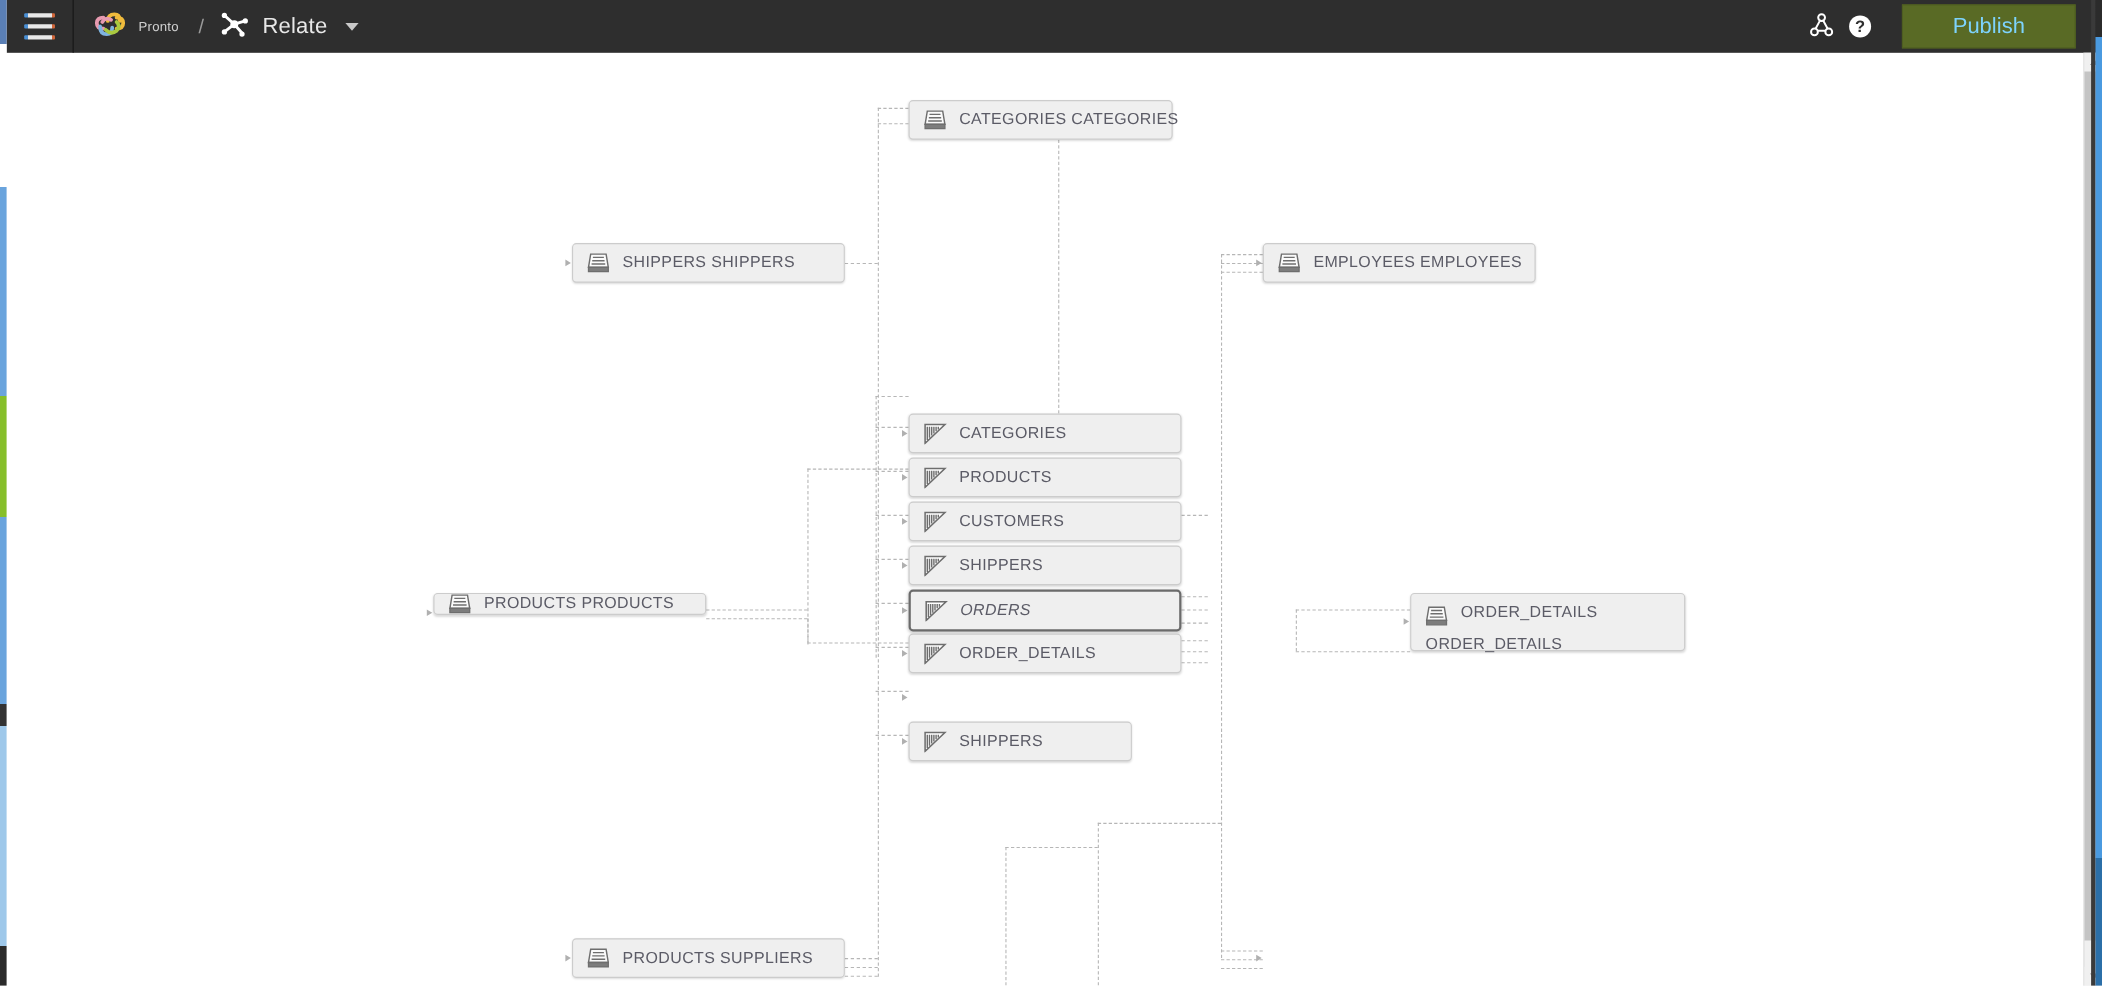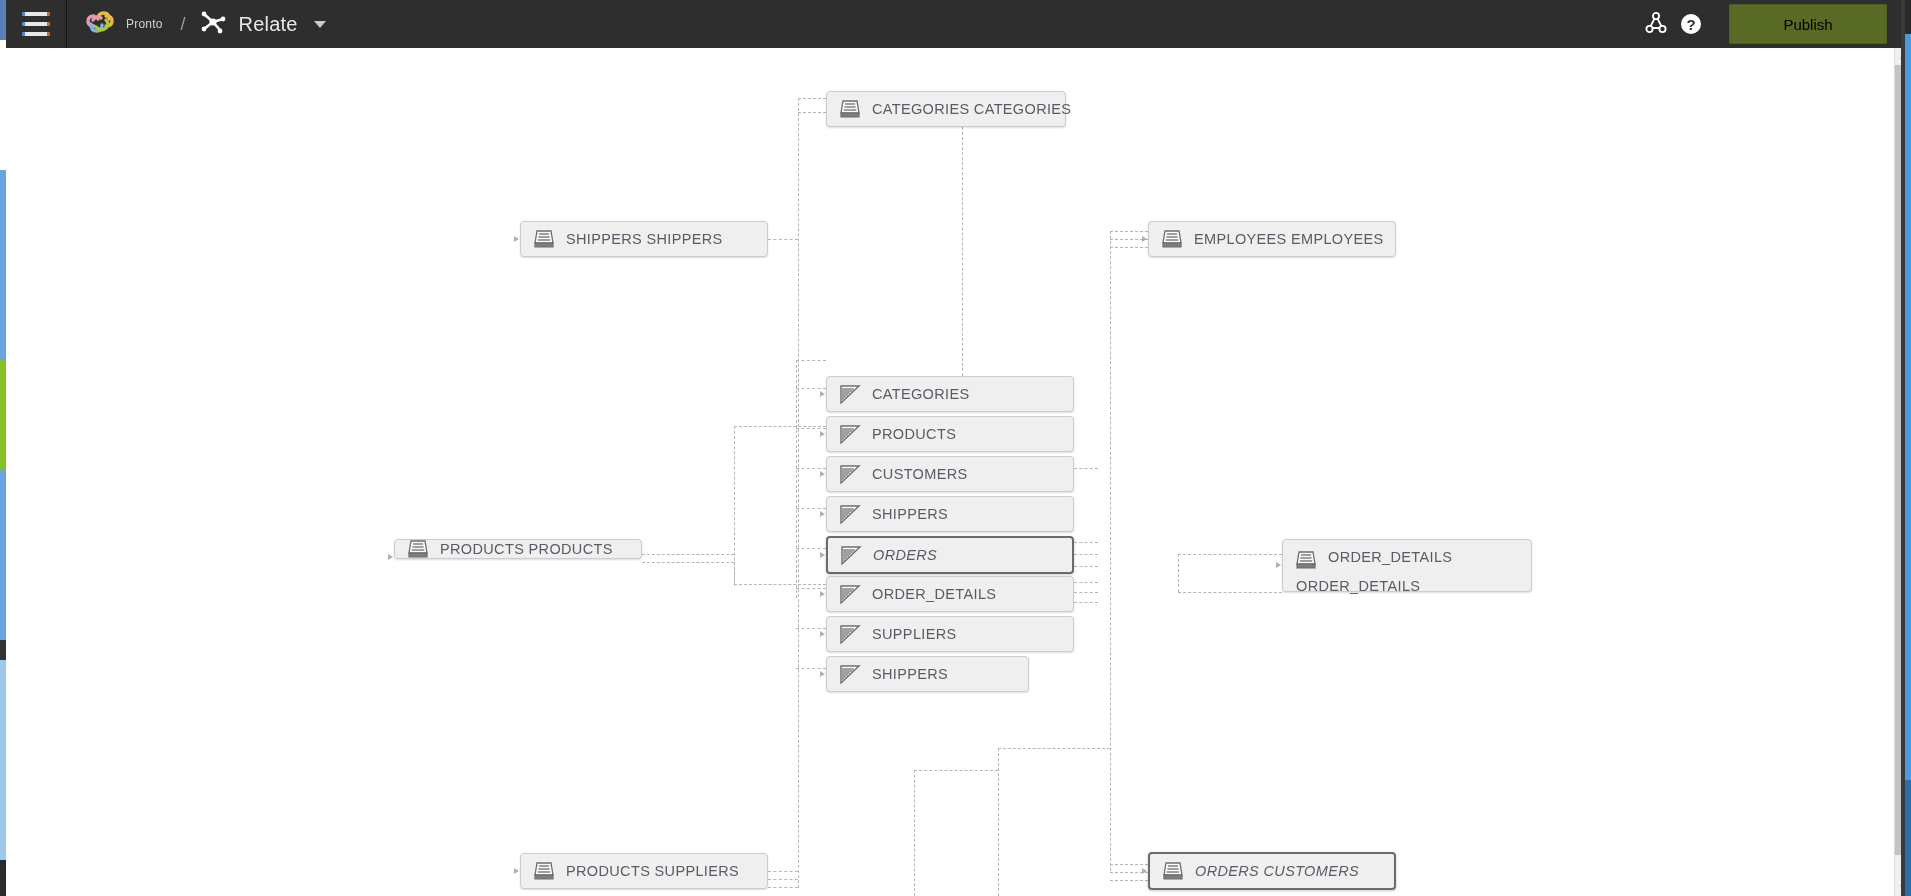--- a/index.html
+++ b/index.html
@@ -76,21 +76,21 @@
   }
 
   #topbar-right {
     margin-left: auto; display: flex; align-items: center; height: 48px;
     padding-right: 0;
   }
   .hdr-icon { margin-right: 10px; cursor: pointer; display:flex; align-items:center; }
   #publish-btn {
     width: 158px; height: 40px;
     background: #596a25;
-    color: #000000; font-size: 15px;
+    color: #7dd3fc; font-size: 20px;
     display: flex; align-items: center; justify-content: center;
     margin-left: 16px; margin-right: 24px;
     cursor: pointer;
     border: 1px solid #4e5e20;
   }
 
   
   #canvas-wrap {
     position: absolute; left: 6px; top: 48px;
     width: 1905px; height: 848px;
@@ -460,35 +460,20 @@
         <line x1="6" y1="4" x2="6" y2="14"></line>
         <line x1="8" y1="4" x2="8" y2="12"></line>
         <line x1="10" y1="4" x2="10" y2="10"></line>
         <line x1="12" y1="4" x2="12" y2="8"></line>
         <line x1="14" y1="4" x2="14" y2="6.5"></line>
       </g>
     </svg></span>
         <span class="nlabel">ORDER_DETAILS</span>
       </div>
       <div class="arrow r" style="left: 814px; top: 542.5px;"></div>
-      <div class="node" style="left: 820px; top: 568px; width: 248px; height: 36px;">
-        <span class="ico-view">
-    <svg width="22" height="20" viewBox="0 0 22 20">
-      <path d="M2 2 L20 2 L2 19 Z" fill="#ffffff" stroke="#6e6e6e" stroke-width="1.4"></path>
-      <g stroke="#6e6e6e" stroke-width="1.3">
-        <line x1="4" y1="4" x2="4" y2="16"></line>
-        <line x1="6" y1="4" x2="6" y2="14"></line>
-        <line x1="8" y1="4" x2="8" y2="12"></line>
-        <line x1="10" y1="4" x2="10" y2="10"></line>
-        <line x1="12" y1="4" x2="12" y2="8"></line>
-        <line x1="14" y1="4" x2="14" y2="6.5"></line>
-      </g>
-    </svg></span>
-        <span class="nlabel">SUPPLIERS</span>
-      </div>
       <div class="arrow r" style="left: 814px; top: 582.5px;"></div>
       <div class="node" style="left: 820px; top: 608px; width: 203px; height: 36px;">
         <span class="ico-view">
     <svg width="22" height="20" viewBox="0 0 22 20">
       <path d="M2 2 L20 2 L2 19 Z" fill="#ffffff" stroke="#6e6e6e" stroke-width="1.4"></path>
       <g stroke="#6e6e6e" stroke-width="1.3">
         <line x1="4" y1="4" x2="4" y2="16"></line>
         <line x1="6" y1="4" x2="6" y2="14"></line>
         <line x1="8" y1="4" x2="8" y2="12"></line>
         <line x1="10" y1="4" x2="10" y2="10"></line>
@@ -529,31 +514,20 @@
     <svg width="22" height="22" viewBox="0 0 22 22">
       <path d="M4 3 L18 3 L20 15 L2 15 Z" fill="#fafafa" stroke="#6e6e6e" stroke-width="1.3"></path>
       <line x1="6" y1="6" x2="16" y2="6" stroke="#6e6e6e" stroke-width="1.3"></line>
       <line x1="5.4" y1="9" x2="16.6" y2="9" stroke="#6e6e6e" stroke-width="1.3"></line>
       <line x1="4.8" y1="12" x2="17.2" y2="12" stroke="#6e6e6e" stroke-width="1.3"></line>
       <path d="M2 15 L20 15 L20 19 L2 19 Z" fill="#7d7d7d" stroke="#6e6e6e" stroke-width="1.2"></path>
     </svg></span>
         <span class="nlabel">PRODUCTS SUPPLIERS</span>
       </div>
       <div class="arrow r" style="left: 508px; top: 819.5px;"></div>
-      <div class="node selected" style="left: 1142px; top: 804px; width: 248px; height: 38px;">
-        <span class="ico-table">
-    <svg width="22" height="22" viewBox="0 0 22 22">
-      <path d="M4 3 L18 3 L20 15 L2 15 Z" fill="#fafafa" stroke="#6e6e6e" stroke-width="1.3"></path>
-      <line x1="6" y1="6" x2="16" y2="6" stroke="#6e6e6e" stroke-width="1.3"></line>
-      <line x1="5.4" y1="9" x2="16.6" y2="9" stroke="#6e6e6e" stroke-width="1.3"></line>
-      <line x1="4.8" y1="12" x2="17.2" y2="12" stroke="#6e6e6e" stroke-width="1.3"></line>
-      <path d="M2 15 L20 15 L20 19 L2 19 Z" fill="#7d7d7d" stroke="#6e6e6e" stroke-width="1.2"></path>
-    </svg></span>
-        <span class="nlabel">ORDERS CUSTOMERS</span>
-      </div>
       <div class="arrow r" style="left: 1136px; top: 819.5px;"></div>
     </div>
 </div>
 
 <div id="vscroll">
   <div class="sb-btn">
     <div class="tri-up"></div>
   </div>
   <div class="sb-thumb"></div>
   <div class="sb-btn" style="position:absolute;bottom:0;left:0;">

